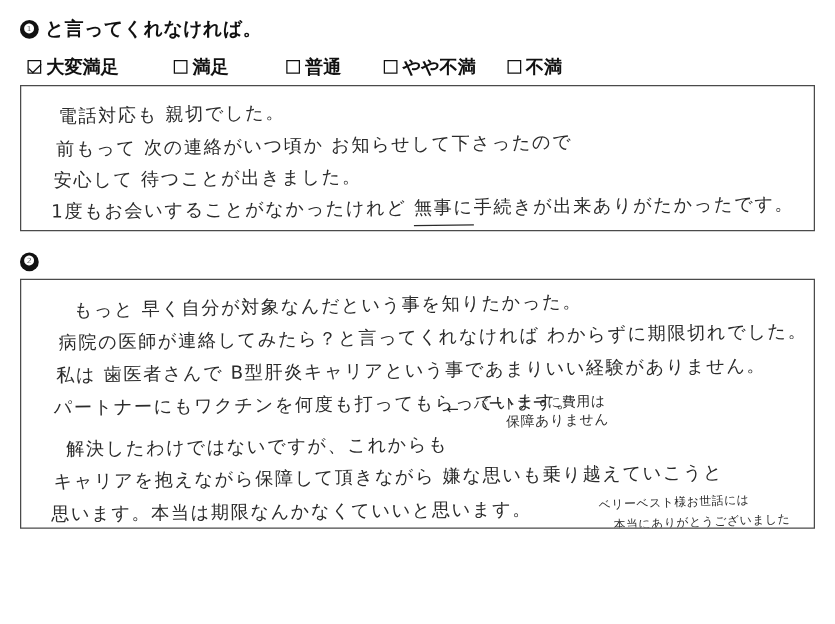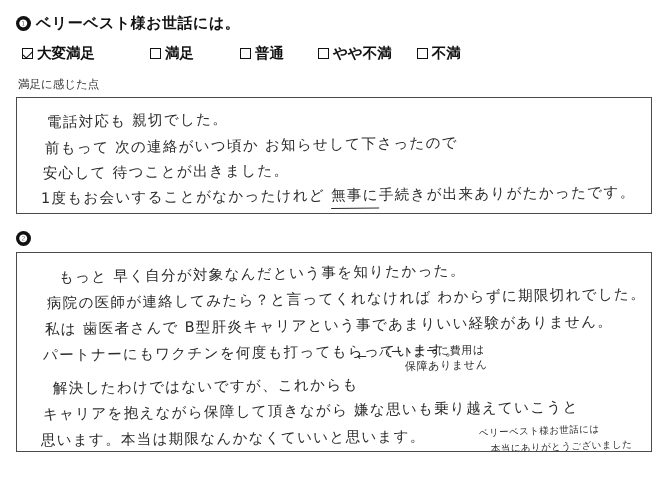--- a/index.html
+++ b/index.html
@@ -78,21 +78,21 @@
     position: absolute;
     left: 0px;
     top: 2px;
     width: 9px;
     height: 4px;
     border-left: 1.6px solid #111;
     border-bottom: 1.6px solid #111;
     transform: rotate(-45deg) translate(0px, 0px);
   }
   .c0 { margin-left: 4px; }
-  .c1 { margin-left: 55px; }
+  .c1 { margin-left: 44px; }
   .c2 { margin-left: 46px; }
   .c3 { margin-left: 34px; }
   .c4 { margin-left: 25px; }
 
   
   .sub-label {
     margin-top: 14px;
     font-size: 11.5px;
     color: #333;
     padding-left: 2px;
@@ -137,21 +137,21 @@
   
   .q2 { margin-top: 17px; }
 </style>
 </head>
 <body>
 
 <div class="sheet">
 
   <div class="question">
     <span class="q-num">❶</span>
-    <span>ベリーベスト様お世話には。</span>
+    <span>と言ってくれなければ。</span>
   </div>
 
   <div class="choices">
     <span class="choice checked c0">
       <span class="box"></span>
       <span>大変満足</span>
     </span>
     <span class="choice c1">
       <span class="box"></span>
       <span>満足</span>
@@ -163,21 +163,20 @@
     <span class="choice c3">
       <span class="box"></span>
       <span>やや不満</span>
     </span>
     <span class="choice c4">
       <span class="box"></span>
       <span>不満</span>
     </span>
   </div>
 
-  <div class="sub-label">満足に感じた点</div>
 
   <div class="answer-box box1">
     <span class="hand l1" style="left:30px; top:15px; transform:rotate(-1.1deg);">電話対応も 親切でした。</span>
     <span class="hand l1" style="left:28px; top:41px; transform:rotate(-0.8deg);">前もって 次の連絡がいつ頃か お知らせして下さったので</span>
     <span class="hand l1" style="left:26px; top:66px; transform:rotate(-0.7deg);">安心して 待つことが出きました。</span>
     <span class="hand l1" style="left:24px; top:91px; transform:rotate(-0.6deg);"><span>1度もお会いすることがなかったけれど <span class="underline-word">無事に</span>手続きが出来ありがたかったです。</span></span>
   </div>
 
   <div class="question q2">
     <span class="q-num">❷</span>

